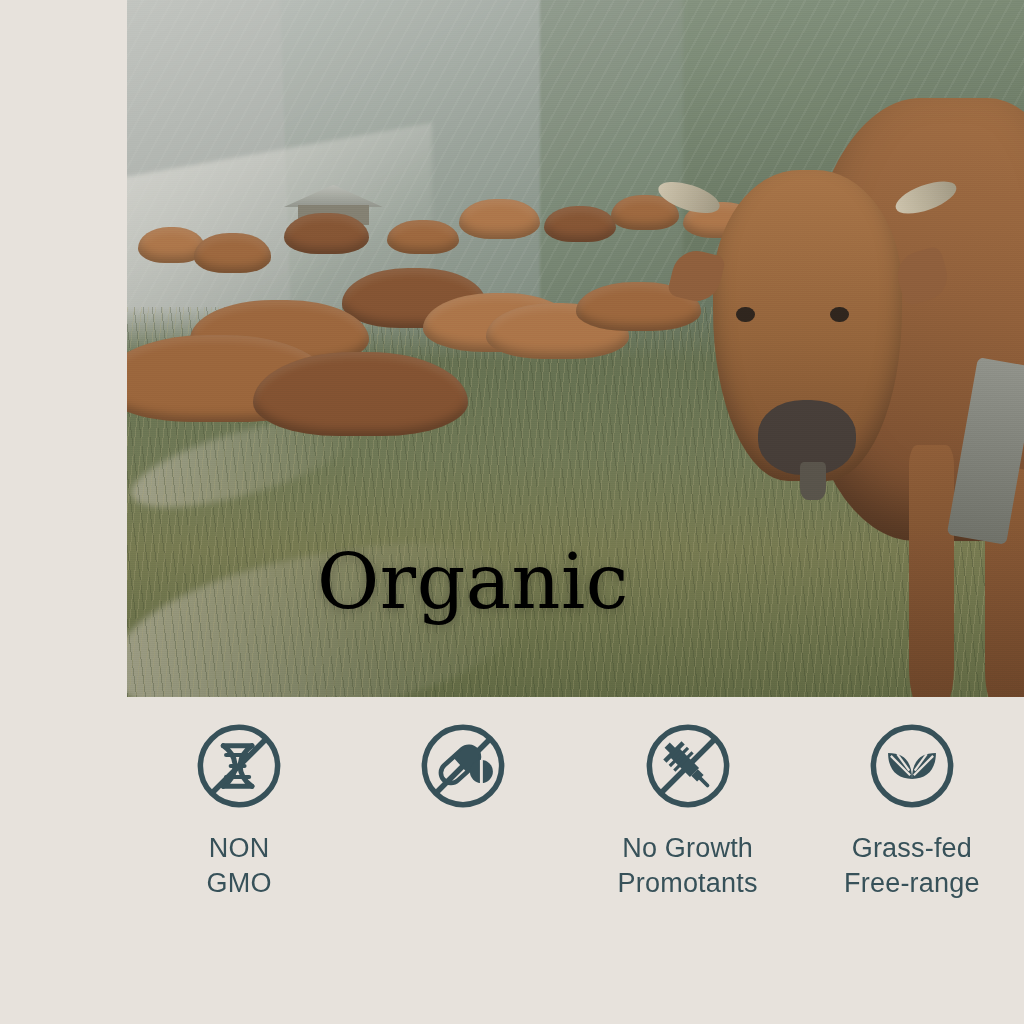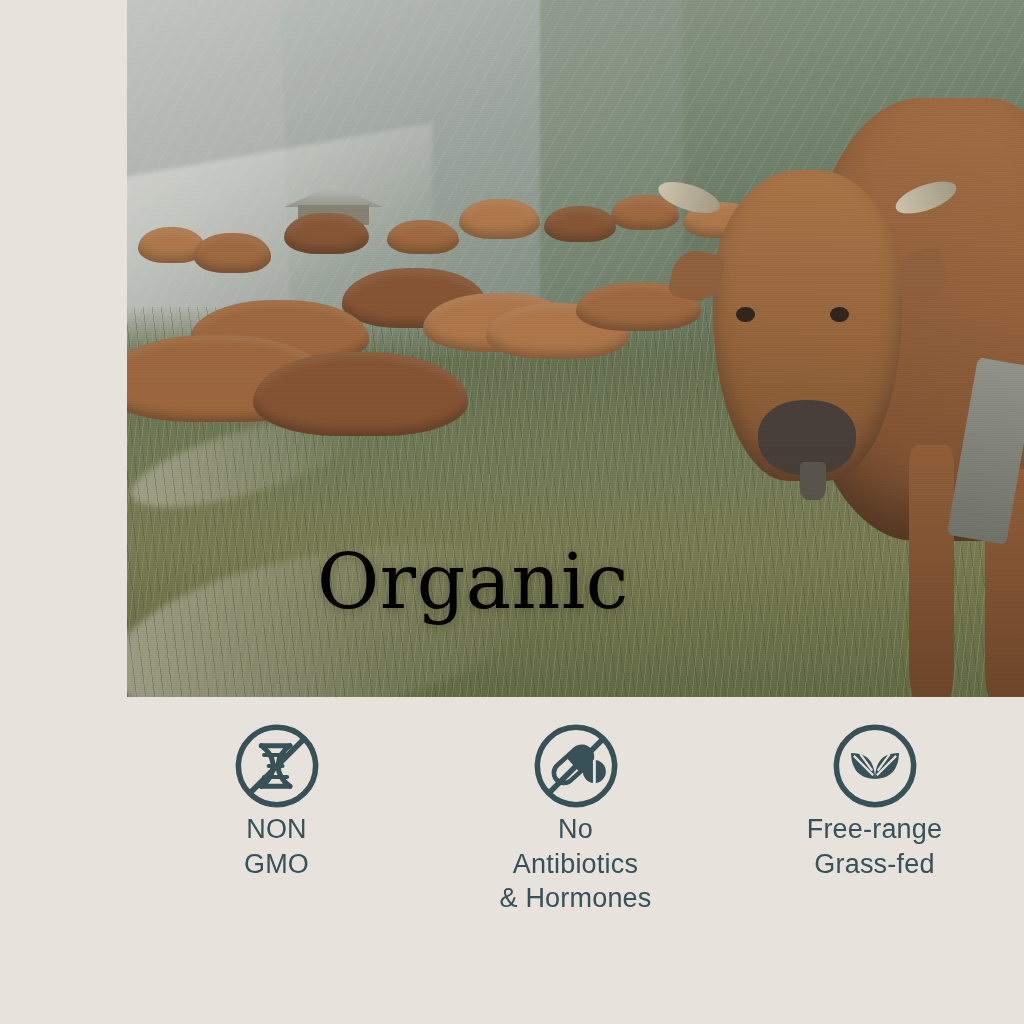--- a/index.html
+++ b/index.html
@@ -276,20 +276,21 @@
     display: flex;
     flex-direction: column;
     align-items: center;
   }
   .badge-icon {
     width: 92px;
     height: 92px;
     display: block;
   }
   .badge-label {
+    margin-top: 19px;
     text-align: center;
     color: #375159;
     font-family: "Liberation Sans", sans-serif;
     font-size: 27px;
     line-height: 1.28;
     font-weight: 400;
     letter-spacing: .2px;
   }
   .badge-label .line { display: block; }
 </style>
@@ -383,37 +384,51 @@
     <svg class="badge-icon" viewBox="0 0 100 100">
       <circle cx="50" cy="50" r="42" fill="none" stroke="#375159" stroke-width="6"></circle>
       <g transform="rotate(-42 46 48)">
         <rect x="22" y="38" width="48" height="22" rx="11" fill="none" stroke="#375159" stroke-width="5"></rect>
         <path d="M46 38 h13 a11 11 0 0 1 11 11 v0 a11 11 0 0 1 -11 11 h-13 z" fill="#375159"></path>
       </g>
       <circle cx="70" cy="56" r="12.5" fill="#375159"></circle>
       <path d="M70 43.5 L 70 68.5" stroke="#E7E2DC" stroke-width="3.2"></path>
       <path d="M22 78 L 78 22" stroke="#375159" stroke-width="6" stroke-linecap="round"></path>
     </svg>
+  </div>
+
+  <div class="badge">
+    <svg class="badge-icon" viewBox="0 0 100 100">
+      <circle cx="50" cy="50" r="42" fill="none" stroke="#375159" stroke-width="6"></circle>
+      <g transform="rotate(45 50 50)">
+        <rect x="30" y="43" width="30" height="14" fill="#375159"></rect>
+        <rect x="60" y="45" width="9" height="10" fill="#375159"></rect>
+        <path d="M69 50 L 80 50" stroke="#375159" stroke-width="4" stroke-linecap="round"></path>
+        <rect x="26" y="36" width="5" height="28" fill="#375159"></rect>
+        <rect x="18" y="46" width="10" height="8" fill="#375159"></rect>
+        <path d="M36 36 L 36 64" stroke="#375159" stroke-width="3.5"></path>
+        <path d="M43 36 L 43 64" stroke="#375159" stroke-width="3.5"></path>
+      </g>
+      <path d="M22 78 L 78 22" stroke="#375159" stroke-width="6" stroke-linecap="round"></path>
+    </svg>
     <div class="badge-label">
-      <span class="line">No</span>
-      <span class="line">Antibiotics</span>
-      <span class="line">&amp; Hormones</span>
+      <span class="line">No Growth</span>
+      <span class="line">Promotants</span>
     </div>
   </div>
-
 
   <div class="badge">
     <svg class="badge-icon" viewBox="0 0 100 100">
       <circle cx="50" cy="50" r="42" fill="none" stroke="#375159" stroke-width="6"></circle>
       <path d="M50 64 C 34 64, 24 54, 24 36 C 42 36, 50 46, 50 64 Z" fill="#375159"></path>
       <path d="M50 64 C 66 64, 76 54, 76 36 C 58 36, 50 46, 50 64 Z" fill="#375159"></path>
       <path d="M27 39 L 48 60" stroke="#E7E2DC" stroke-width="2.4"></path>
       <path d="M34 37 L 47 55" stroke="#E7E2DC" stroke-width="2.4"></path>
       <path d="M73 39 L 52 60" stroke="#E7E2DC" stroke-width="2.4"></path>
       <path d="M66 37 L 53 55" stroke="#E7E2DC" stroke-width="2.4"></path>
     </svg>
     <div class="badge-label">
+      <span class="line">Grass-fed</span>
       <span class="line">Free-range</span>
-      <span class="line">Grass-fed</span>
     </div>
   </div>
 
 </div>
 
 </body></html>

